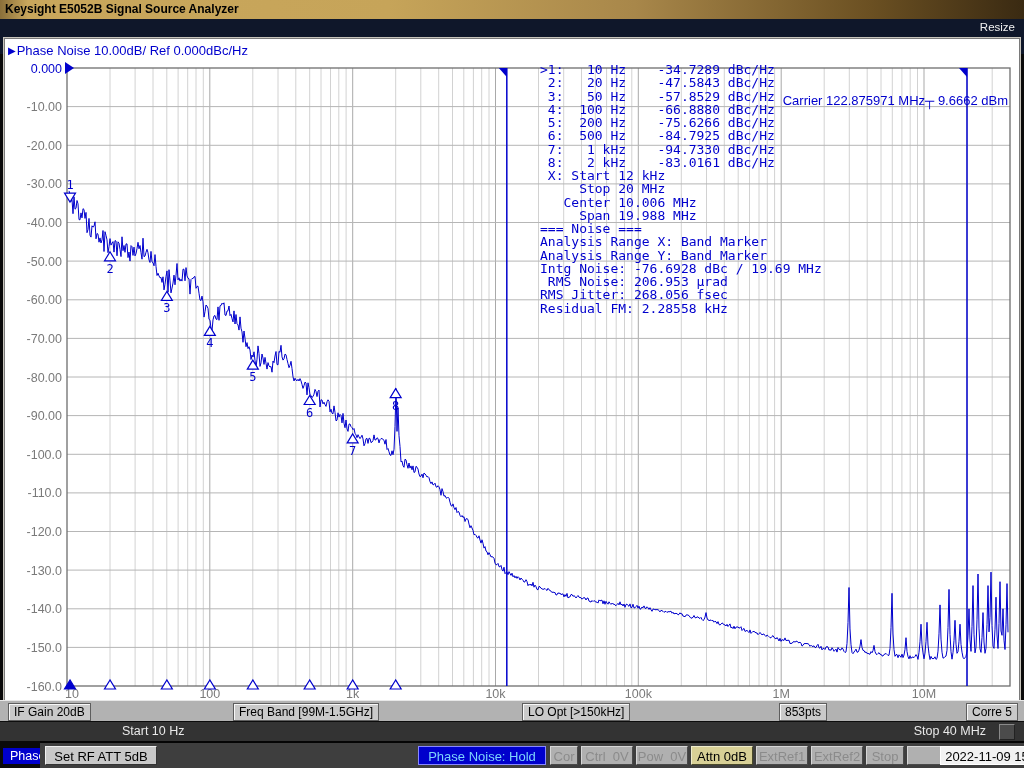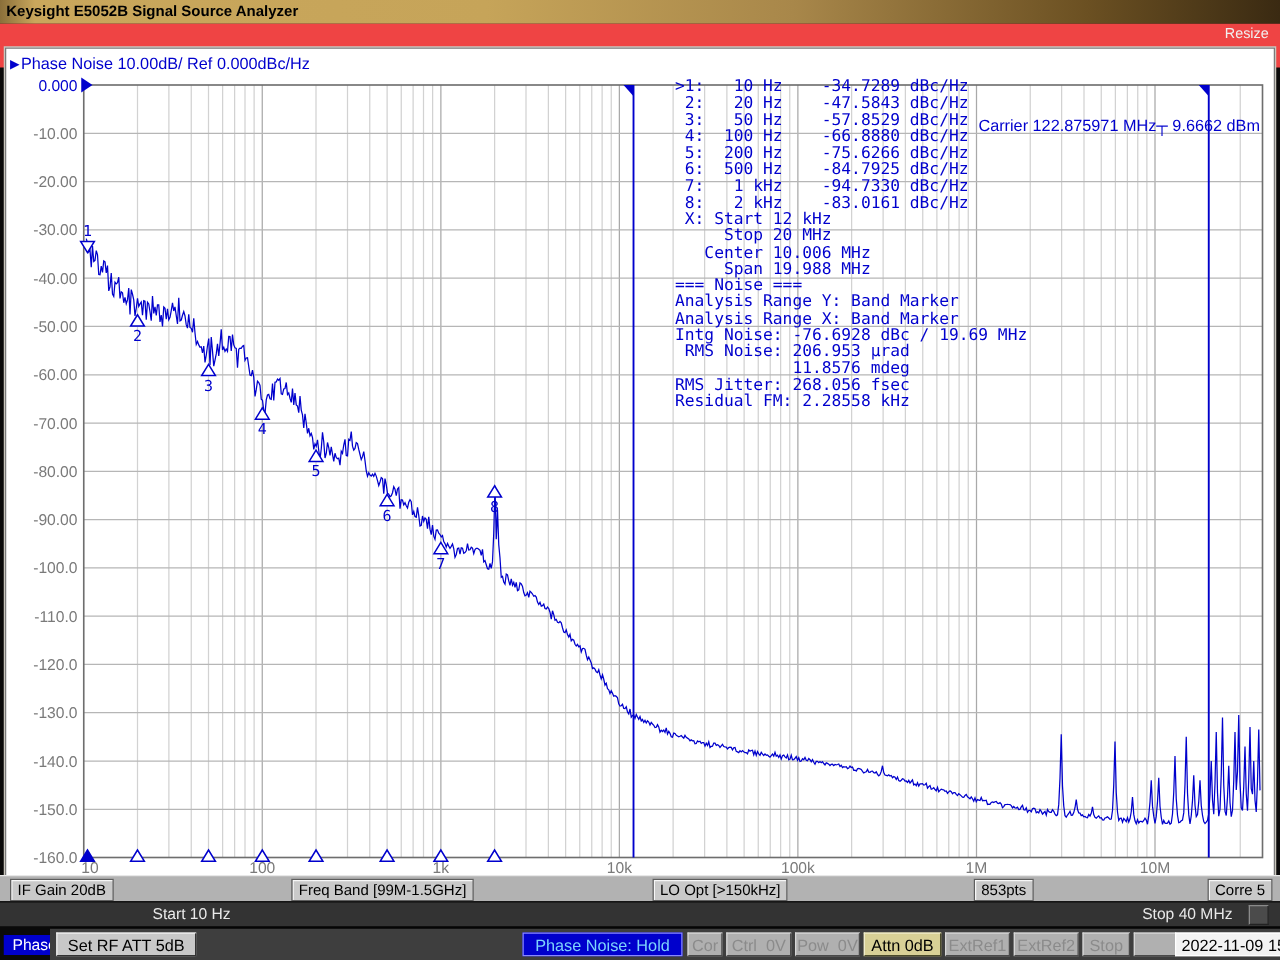--- a/index.html
+++ b/index.html
@@ -2,21 +2,21 @@
 <html><head>
 <meta charset="utf-8">
 <style>
   html,body{margin:0;padding:0;background:#000;}
   .screen{position:relative;width:1024px;height:768px;background:#0a0a0a;overflow:hidden;
           font-family:"Liberation Sans",sans-serif;-webkit-font-smoothing:antialiased;}
   
   .titlebar{position:absolute;left:0;top:0;width:1024px;height:19px;
     background:linear-gradient(90deg,#8a6f3a 0,#c9a75c 28px,#c6a459 38%,#a8874a 62%,#6b5022 85%,#3a2a12 100%);
     color:#000;font-weight:bold;font-size:12px;line-height:19px;padding-left:5px;box-sizing:border-box;}
-  .menubar{position:absolute;left:0;top:19px;width:1024px;height:35px;background:#ef4444;}
+  .menubar{position:absolute;left:0;top:19px;width:1024px;height:35px;background:#0f172a;}
   .resize{position:absolute;right:9px;top:2px;color:#f0f0f0;font-size:11.5px;cursor:pointer;}
   
   .main{position:absolute;left:4px;top:38px;width:1014px;height:662px;background:#ffffff;
         border:1px solid #7a7a7a;box-shadow:0 0 0 1px #c9c6bd;}
   .trace-header{position:absolute;left:8px;top:43px;color:#0000cd;font-size:13px;z-index:6;}
   .trace-header .tri{color:#0000cd;font-size:10px;vertical-align:1px;margin-right:1px;}
   .carrier{position:absolute;left:640px;top:49px;width:368px;text-align:right;color:#0000cd;
            font-size:13px;z-index:6;margin-top:44px;}
   .readout{position:absolute;left:540px;top:63px;z-index:6;color:#0000cd;
            font-family:"DejaVu Sans Mono",monospace;font-size:13px;line-height:13.25px;}
@@ -227,25 +227,24 @@
       <div> 4:  100 Hz    -66.8880 dBc/Hz</div>
       <div> 5:  200 Hz    -75.6266 dBc/Hz</div>
       <div> 6:  500 Hz    -84.7925 dBc/Hz</div>
       <div> 7:   1 kHz    -94.7330 dBc/Hz</div>
       <div> 8:   2 kHz    -83.0161 dBc/Hz</div>
       <div> X: Start 12 kHz</div>
       <div>     Stop 20 MHz</div>
       <div>   Center 10.006 MHz</div>
       <div>     Span 19.988 MHz</div>
       <div>=== Noise ===</div>
+      <div>Analysis Range X: Band Marker</div>
       <div>Analysis Range Y: Band Marker</div>
-      <div>Analysis Range X: Band Marker</div>
       <div>Intg Noise: -76.6928 dBc / 19.69 MHz</div>
       <div> RMS Noise: 206.953 µrad</div>
-      <div>            11.8576 mdeg</div>
       <div>RMS Jitter: 268.056 fsec</div>
       <div>Residual FM: 2.28558 kHz</div>
     </div>
 
   <div class="row1">
     <span class="sbtn" style="left:8px">IF Gain 20dB</span>
     <span class="sbtn" style="left:233px">Freq Band [99M-1.5GHz]</span>
     <span class="sbtn" style="left:522px">LO Opt [&gt;150kHz]</span>
     <span class="sbtn" style="left:779px">853pts</span>
     <span class="sbtn" style="right:6px">Corre 5</span>

